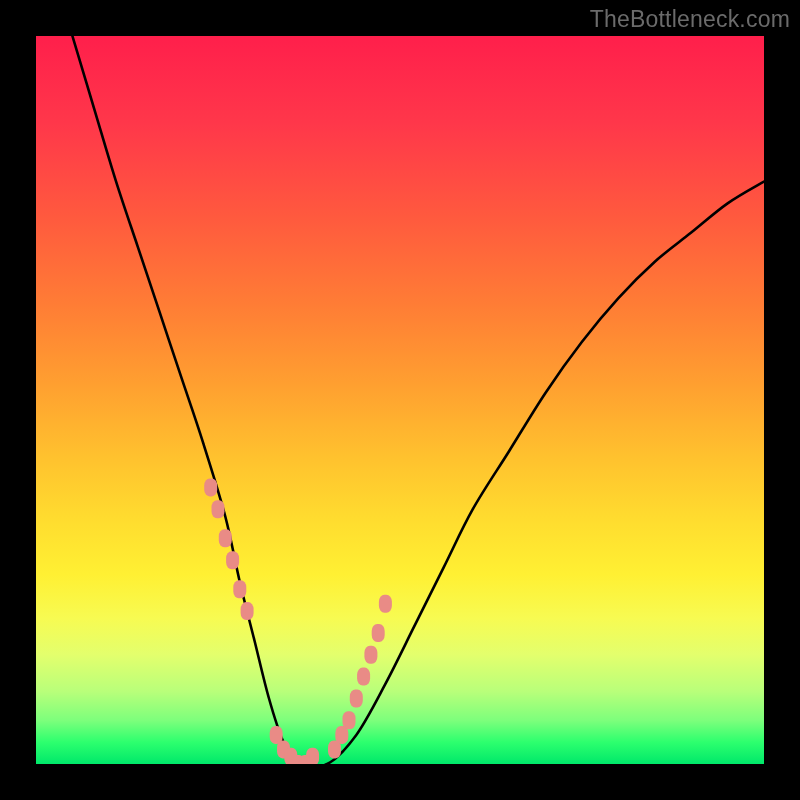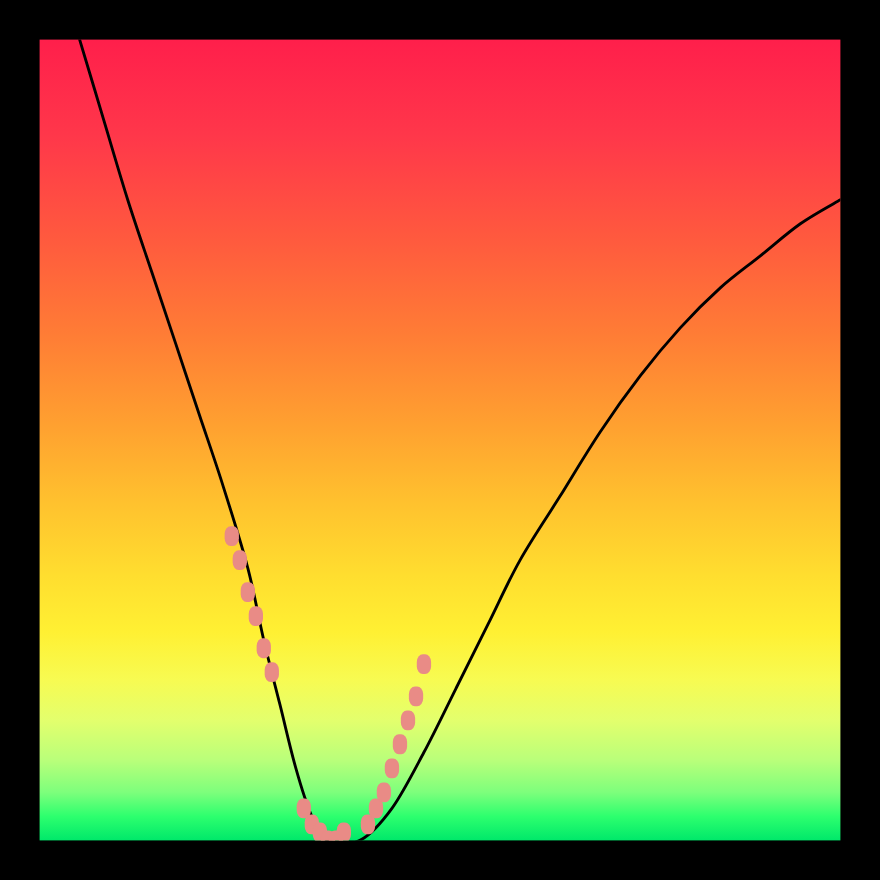--- a/index.html
+++ b/index.html
@@ -86,14 +86,15 @@
           <rect x="313.8" y="653.5" width="13" height="18" rx="5.5" ry="7" fill="#e98b86"></rect>
           <rect x="321.1" y="631.6" width="13" height="18" rx="5.5" ry="7" fill="#e98b86"></rect>
           <rect x="328.4" y="609.8" width="13" height="18" rx="5.5" ry="7" fill="#e98b86"></rect>
           <rect x="335.7" y="588.0" width="13" height="18" rx="5.5" ry="7" fill="#e98b86"></rect>
           <rect x="342.9" y="558.8" width="13" height="18" rx="5.5" ry="7" fill="#e98b86"></rect>
         </g>
     </svg>
 
   </div>
 
+  <div class="watermark">TheBottleneck.com</div>
 
 </div>
 
 </body></html>

